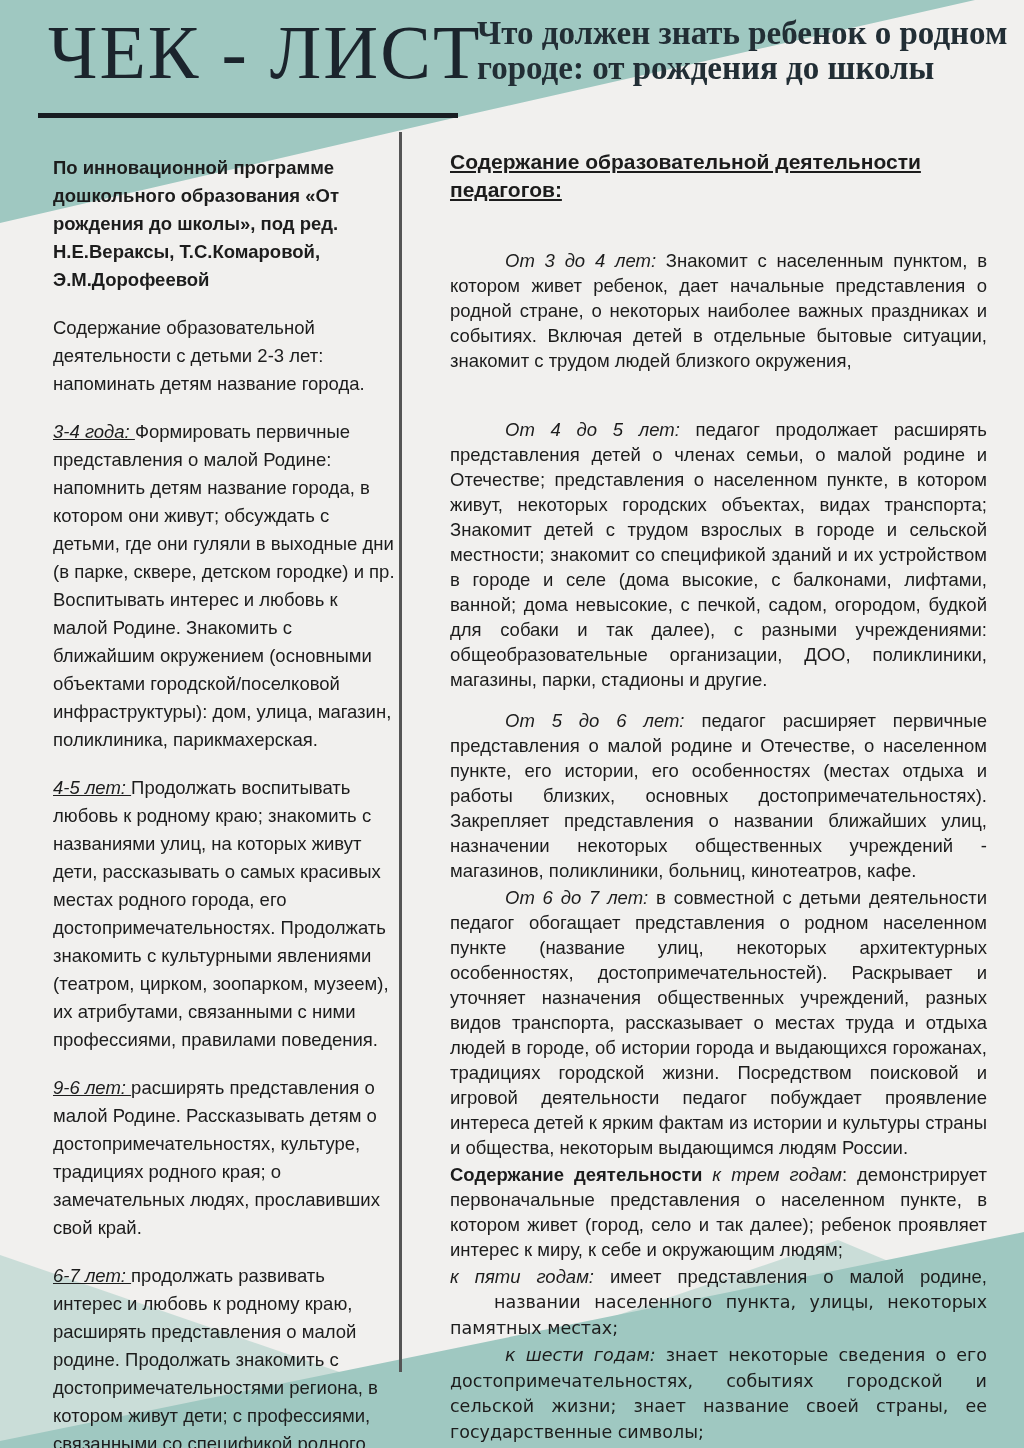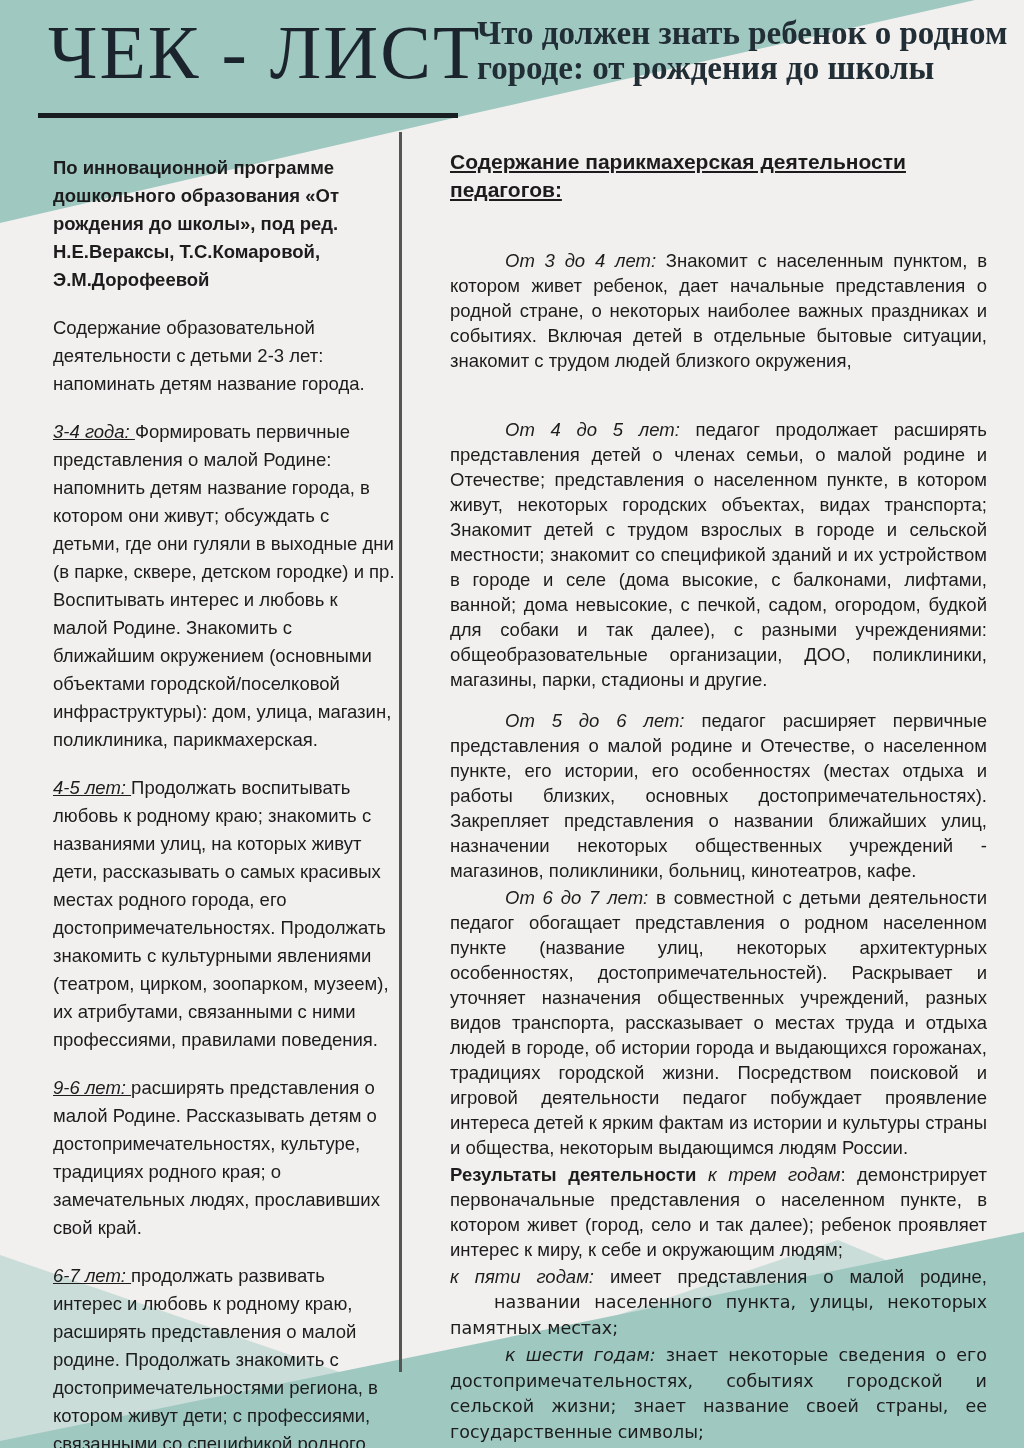--- a/index.html
+++ b/index.html
@@ -83,21 +83,21 @@
 
 <div id="left-col">
     <p class="bold"><span>По инновационной программе дошкольного образования  «От рождения до школы», под ред. Н.Е.Вераксы, Т.С.Комаровой, Э.М.Дорофеевой</span></p>
     <p><span>Содержание образовательной деятельности с детьми 2-3 лет: напоминать детям название города.</span></p>
     <p><span class="seg-iu">3-4 года: </span><span>Формировать первичные представления о малой Родине: напомнить детям название города, в котором они живут; обсуждать с детьми, где они гуляли в выходные дни (в парке, сквере, детском городке) и пр. Воспитывать интерес и любовь к малой Родине. Знакомить с ближайшим окружением (основными объектами городской/поселковой инфраструктуры): дом, улица, магазин, поликлиника, парикмахерская.</span></p>
     <p><span class="seg-iu">4-5 лет: </span><span>Продолжать воспитывать любовь к родному краю; знакомить с названиями улиц, на которых живут дети, рассказывать о самых красивых местах родного города, его достопримечательностях. Продолжать знакомить с культурными явлениями (театром, цирком, зоопарком, музеем), их атрибутами,  связанными с ними профессиями, правилами поведения.</span></p>
     <p><span class="seg-iu">9-6 лет: </span><span>расширять представления о малой Родине. Рассказывать детям о достопримечательностях, культуре, традициях родного края; о замечательных людях, прославивших свой край.</span></p>
     <p><span class="seg-iu">6-7 лет: </span><span>продолжать развивать интерес и любовь к родному краю, расширять представления о малой родине. Продолжать знакомить с достопримечательностями региона, в котором живут дети; с профессиями, связанными со спецификой родного города.</span></p>
   </div>
 <div id="right-col">
-  <p id="right-col-heading">Содержание парикмахерская деятельности педагогов:</p>
+  <p id="right-col-heading">Содержание образовательной деятельности педагогов:</p>
 <p class="indent gap-lg"><span class="seg-i">От 3 до 4 лет: </span><span>Знакомит с населенным пунктом, в котором живет ребенок, дает начальные представления о родной стране, о некоторых наиболее важных праздниках и событиях. Включая детей в отдельные бытовые ситуации, знакомит с трудом людей близкого окружения,</span></p>
     <p class="indent gap-lg"><span class="seg-i">От 4 до 5 лет: </span><span>педагог продолжает расширять представления детей о членах семьи, о малой родине и Отечестве; представления о населенном пункте, в котором живут, некоторых городских объектах, видах транспорта; Знакомит детей с трудом взрослых в городе и сельской местности; знакомит со спецификой зданий и их устройством в городе и селе (дома высокие, с балконами, лифтами, ванной; дома невысокие, с печкой, садом, огородом, будкой для собаки и так далее), с разными учреждениями: общеобразовательные организации, ДОО, поликлиники, магазины, парки, стадионы и другие.</span></p>
     <p class="indent"><span class="seg-i">От 5 до 6 лет: </span><span>педагог расширяет первичные представления о малой родине и Отечестве, о населенном пункте, его истории, его особенностях (местах отдыха и работы близких, основных достопримечательностях). Закрепляет представления о названии ближайших улиц, назначении некоторых общественных учреждений - магазинов, поликлиники, больниц, кинотеатров, кафе.</span></p>
     <p class="indent"><span class="seg-i">От 6 до 7 лет: </span><span>в совместной с детьми деятельности педагог обогащает представления о родном населенном пункте (название улиц, некоторых архитектурных особенностях, достопримечательностей). Раскрывает и уточняет назначения общественных учреждений, разных видов транспорта, рассказывает о местах труда и отдыха людей в городе, об истории города и выдающихся горожанах, традициях городской жизни. Посредством поисковой и игровой деятельности педагог побуждает проявление интереса детей к ярким фактам из истории и культуры страны и общества, некоторым выдающимся людям России.</span></p>
-    <p><span class="seg-b">Результаты деятельности</span><span class="seg-i"> к трем годам</span><span>: демонстрирует первоначальные представления о населенном пункте, в котором живет (город, село и так далее); ребенок проявляет интерес к миру, к себе и окружающим людям;</span></p>
+    <p><span class="seg-b">Содержание деятельности</span><span class="seg-i"> к трем годам</span><span>: демонстрирует первоначальные представления о населенном пункте, в котором живет (город, село и так далее); ребенок проявляет интерес к миру, к себе и окружающим людям;</span></p>
     <p><span class="seg-i">к пяти годам: </span><span>имеет представления о малой родине, </span><span class="seg-w">названии населенного пункта, улицы, некоторых памятных местах;</span></p>
     <p class="indent wide"><span class="seg-i">к шести годам: </span><span>знает некоторые сведения о его достопримечательностях, событиях городской и сельской жизни; знает название своей страны, ее государственные символы;</span></p>
   </div>
 
 </body></html>

